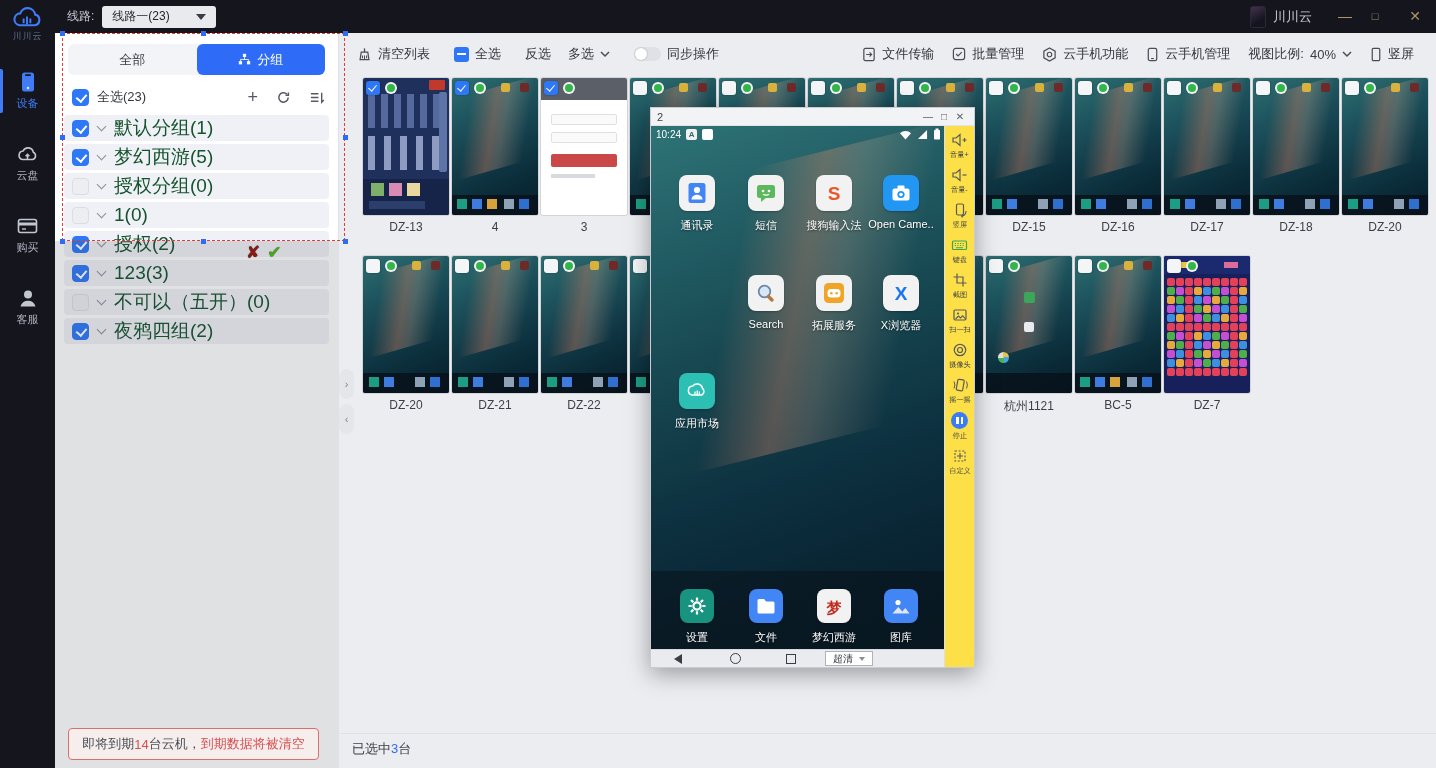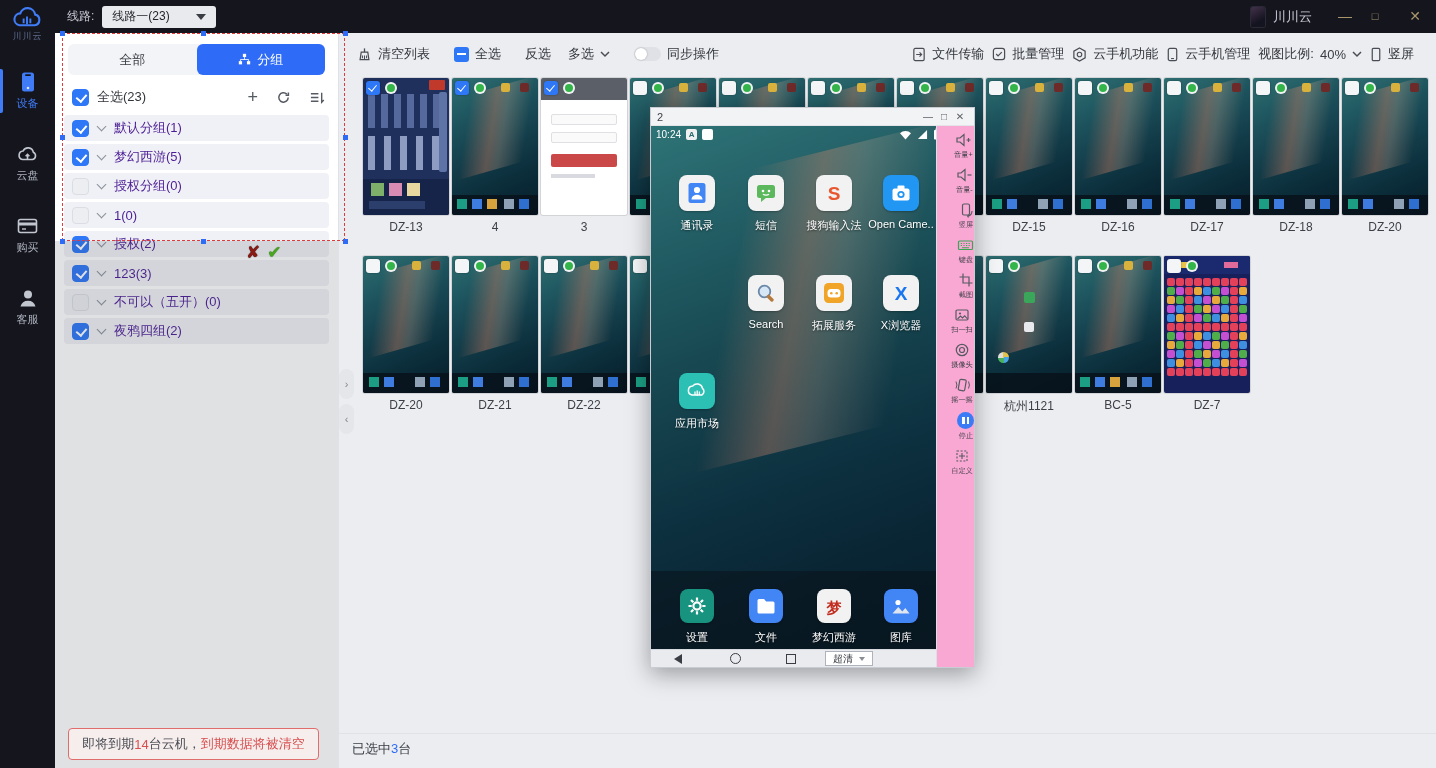--- a/index.html
+++ b/index.html
@@ -35,21 +35,21 @@
   .searchbox{display:flex;align-items:center;margin:10px 13px 0 13px;height:30px;border:1px solid #dcdee4;border-radius:4px;padding:0 9px;gap:7px}
   .searchbox input{border:0;outline:0;flex:1;font-size:13px;color:#333;background:transparent;font-family:inherit}
   .searchbox input::placeholder{color:#b0b4bd}
   .selall-row{display:flex;align-items:center;margin:13px 13px 0 17px;gap:8px}
   .selall-row .lbl{font-size:13px;color:#33363c;flex:1}
   .mini-act{color:#555a63;cursor:pointer;display:flex;align-items:center}
   .plus-glyph{font-size:18px;line-height:14px;color:#555a63;font-weight:400}
   .groups{margin:9px 9px 0 9px}
   .grp-row{display:flex;align-items:center;height:26px;margin-bottom:3px;background:#f0f1f6;border-radius:4px;padding:0 8px;gap:9px;cursor:pointer}
   .chev{width:7px;height:7px;border-left:1.5px solid #8a8f99;border-bottom:1.5px solid #8a8f99;transform:rotate(-45deg);margin-top:-3px;flex:none}
-  .grp-row .lbl{font-size:13px;color:#4c1d95;white-space:nowrap}
+  .grp-row .lbl{font-size:19px;color:#14532d;white-space:nowrap}
   .cb{width:17px;height:17px;border-radius:4px;background:#eceef2;border:1px solid #dadde3;position:relative;flex:none;cursor:pointer}
   .cb.on{background:#2e77f6;border-color:#2e77f6}
   .cb.on::after{content:"";position:absolute;left:4.5px;top:2px;width:5px;height:8px;border-right:2px solid #fff;border-bottom:2px solid #fff;transform:rotate(40deg)}
   #panel-dim{position:absolute;left:0;right:0;top:208px;bottom:0;background:rgba(62,66,80,.16);z-index:6;pointer-events:none}
   .warnbox{position:absolute;left:13px;right:19px;bottom:8px;height:32px;border:1px solid #e06c6c;border-radius:4px;background:#f6eded;display:flex;align-items:center;justify-content:center;font-size:13px;z-index:7}
   .warnbox .dark{color:#4a4d54}
   .warnbox .red{color:#d84f4f}
 
   
   #vdivider{position:absolute;left:338px;top:33px;width:1px;bottom:0;background:#dfe1e6;z-index:6}
@@ -58,21 +58,21 @@
   
   #main{position:absolute;left:339px;top:33px;right:0;bottom:0;background:#ebedf1}
   #toolbar{height:42px;display:flex;align-items:center;padding:0 22px 0 18px;font-size:13px;color:#33363c}
   .t-item{display:flex;align-items:center;gap:6px;cursor:pointer;white-space:nowrap}
   .t-gap{width:24px}
   .t-gap-s{width:17px}
   .cb-ind{width:15px;height:15px;border-radius:3px;background:#2e77f6;position:relative}
   .cb-ind::after{content:"";position:absolute;left:3px;top:6.5px;width:9px;height:2px;background:#fff}
   .toggle{width:27px;height:14px;border-radius:7px;background:#dfe1e6;position:relative;flex:none}
   .toggle::after{content:"";position:absolute;left:1px;top:1px;width:12px;height:12px;border-radius:50%;background:#fff;box-shadow:0 0 2px rgba(0,0,0,.3)}
-  #toolbar .right{margin-left:auto;display:flex;align-items:center;gap:8px}
+  #toolbar .right{margin-left:auto;display:flex;align-items:center;gap:18px}
   .ticon{color:#4a4d55}
 
   
   #grid{position:absolute;left:24px;top:45px}
   .grid-row{display:flex;gap:3px;margin-bottom:22px}
   .thumb-cell{width:86px}
   .thumb{width:86px;height:137px;position:relative;border-radius:2px;overflow:hidden;cursor:pointer;
     background:linear-gradient(155deg,#2e6f72 0%,#1d535d 28%,#123b48 55%,#0a2a37 78%,#071e2a 100%);box-shadow:0 0 0 1px rgba(0,0,0,.10)}
   .thumb .neb{position:absolute;left:-30%;top:8%;width:160%;height:58%;
     background:linear-gradient(115deg,transparent 32%,rgba(216,133,103,.38) 48%,rgba(232,176,146,.26) 55%,transparent 70%);transform:rotate(-16deg)}
@@ -153,21 +153,21 @@
   .app-lbl{font-size:11px;color:#fff;text-shadow:0 1px 2px rgba(0,0,0,.6);white-space:nowrap}
   .pw-dockshade{position:absolute;left:0;right:0;bottom:18px;height:78px;background:rgba(10,18,26,.55)}
   .pw-nav{position:absolute;left:0;right:0;bottom:0;height:18px;background:#e9ebef;display:flex;align-items:center;border-top:1px solid #d7dade}
   .nv{width:56px;display:flex;justify-content:center;cursor:pointer}
   .nv-back{width:0;height:0;border-top:5px solid transparent;border-bottom:5px solid transparent;border-right:8px solid transparent;border-right-color:transparent;position:relative}
   .nv-back::after{content:"";position:absolute;left:-1px;top:-5px;width:0;height:0;border-top:5px solid transparent;border-bottom:5px solid transparent;border-right:8px solid #3a3d44}
   .nv-home{width:11px;height:11px;border:1.5px solid #3a3d44;border-radius:50%}
   .nv-sq{width:10px;height:10px;border:1.5px solid #3a3d44}
   .pw-quality{margin-left:6px;height:15px;background:#fff;border:1px solid #aeb2ba;font-size:10px;color:#3a3d44;display:flex;align-items:center;padding:0 7px;gap:6px;cursor:pointer}
   .pw-quality i{width:0;height:0;border-left:3px solid transparent;border-right:3px solid transparent;border-top:4px solid #8a8d94}
-  .pw-strip{position:absolute;right:0;top:0;width:38px;height:541px;background:#f9a8d4;border-left:1px solid #dcdee2;display:flex;flex-direction:column;align-items:flex-end;padding-top:6px}
+  .pw-strip{position:absolute;right:0;top:0;width:30px;height:541px;background:#fde047;border-left:1px solid #dcdee2;display:flex;flex-direction:column;align-items:center;padding-top:6px}
   .strip-item{display:flex;flex-direction:column;align-items:center;gap:1px;margin-bottom:7px;cursor:pointer;color:#565a61}
   .strip-item .sl{font-size:8px;color:#3c3f45;transform:scale(.9);white-space:nowrap}
   .ic-stop{width:17px;height:17px;border-radius:50%;background:#3b7cf6;position:relative}
   .ic-stop::before,.ic-stop::after{content:"";position:absolute;top:5px;width:2.5px;height:7px;background:#fff}
   .ic-stop::before{left:5px}.ic-stop::after{left:9.5px}
 
   
   #sel-rect{position:absolute;left:62px;top:33px;width:283px;height:208px;border:1px dashed #e03a3a;z-index:30;pointer-events:none}
   .sel-handle{position:absolute;width:5px;height:5px;background:#2e6bf6;z-index:31}
   #sel-markers{position:absolute;left:246px;top:243px;z-index:31;display:flex;gap:7px;align-items:center}

